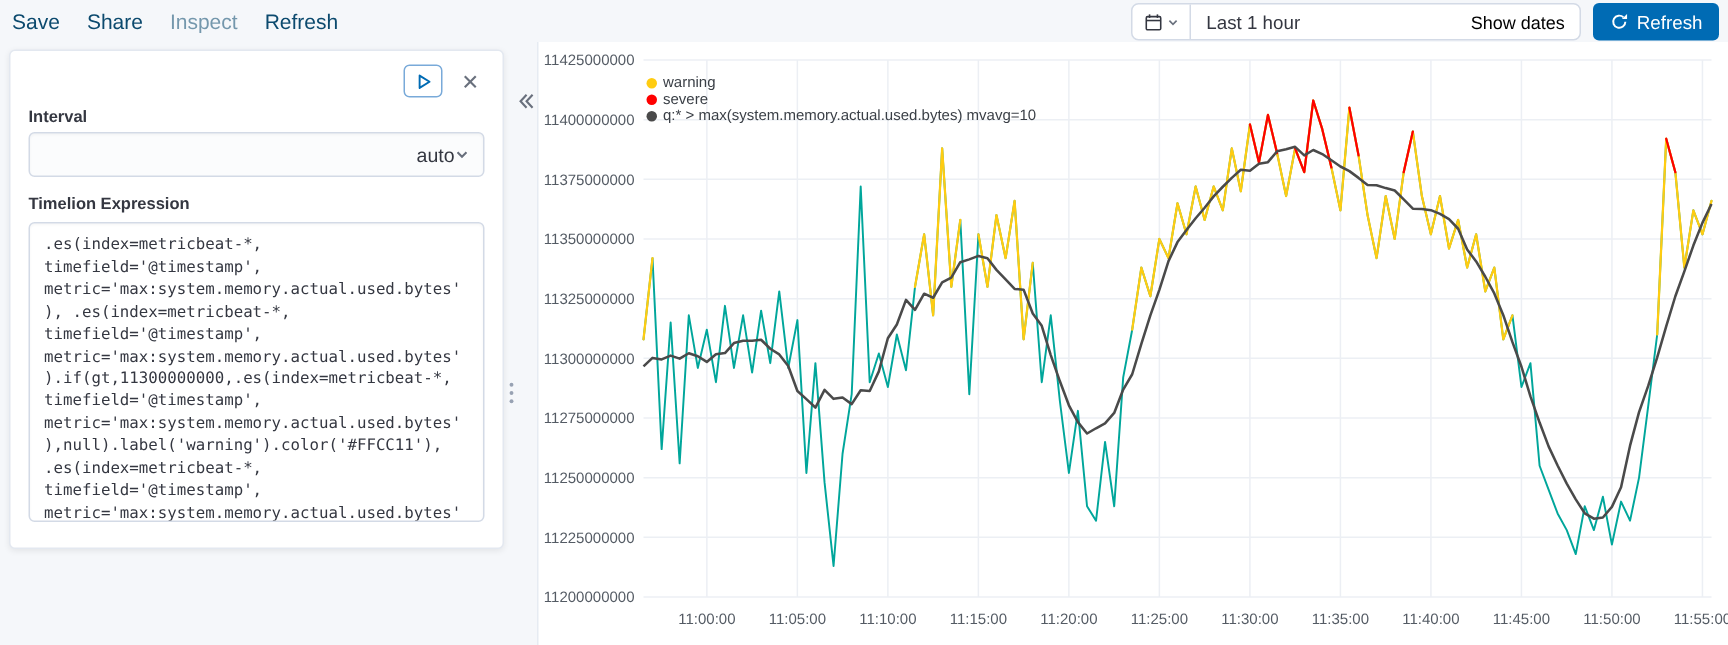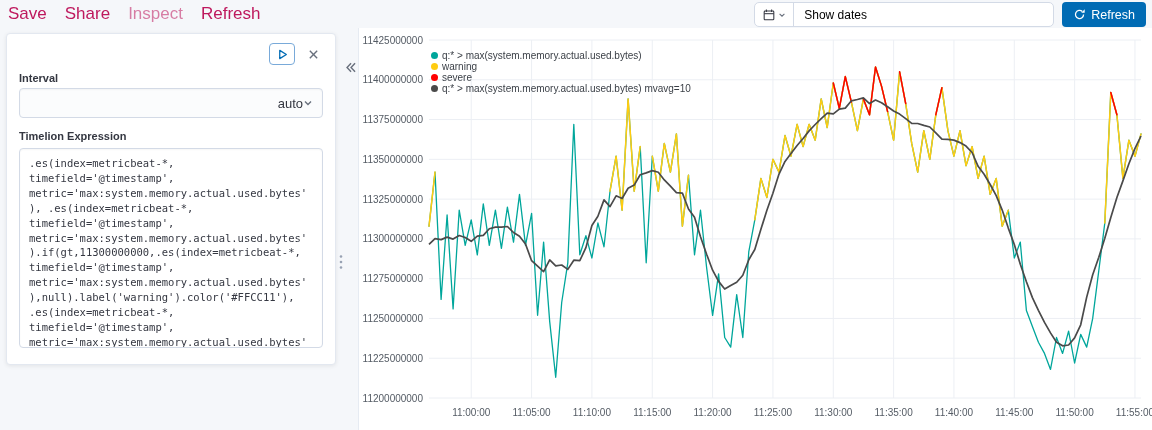--- a/index.html
+++ b/index.html
@@ -2,21 +2,21 @@
 <html><head>
 <meta charset="utf-8">
 <style>
   * { box-sizing: border-box; margin: 0; padding: 0; }
   html,body { width:1152px; height:430px; overflow:hidden; }
   body { background:#f5f7fa; font-family:"Liberation Sans",sans-serif; position:relative; }
 
   
   .topbar { position:absolute; top:0; left:0; right:0; height:28px; display:flex; align-items:center; padding:0 8px; }
   .nav { display:flex; gap:18px; align-items:center; }
-  .nav-link { font-size:17px; color:#be185d; text-decoration:none; cursor:pointer; }
+  .nav-link { font-size:14px; color:#0c4a6e; text-decoration:none; cursor:pointer; }
   .nav-link.muted { opacity:0.55; }
   .topbar-right { position:absolute; right:6px; top:2px; display:flex; gap:8px; align-items:center; height:25px; }
   .datepicker { display:flex; align-items:center; background:#fff; border:1px solid #d3dae6; border-radius:5px; height:25px; width:300px; }
   .dp-cal-btn { display:flex; align-items:center; gap:2px; padding:0 7px; height:100%; border:none; background:transparent; border-right:1px solid #d3dae6; cursor:pointer; }
   .dp-time { flex:1; font-size:12.5px; color:#343741; padding:0 10px; text-align:left; }
   .dp-showdates { font-size:12px; color:#000000; padding:0 10px; text-decoration:none; cursor:pointer; white-space:nowrap; }
   .refresh-btn { display:flex; align-items:center; gap:5px; background:#006BB4; color:#fff; border:none; border-radius:4px; height:25px; padding:0 11px; font-size:12.5px; cursor:pointer; font-family:inherit; }
 
   
   .left-col { position:absolute; top:28px; left:0; width:358px; bottom:0; background:#f5f7fa; }
@@ -59,20 +59,21 @@
               <line x1="11" y1="1.8" x2="11" y2="4.5" stroke="#343741" stroke-width="1.2"></line>
               <line x1="2.5" y1="6.5" x2="13.5" y2="6.5" stroke="#343741" stroke-width="1.2"></line>
             </svg>
         </span>
         <span style="display:flex">
           <svg width="8" height="8" viewBox="0 0 10 10">
               <polyline points="2,3.5 5,6.5 8,3.5" fill="none" stroke="#69707d" stroke-width="1.4"></polyline>
             </svg>
         </span>
       </button>
+      <span class="dp-time">Last 1 hour</span>
       <a class="dp-showdates">Show dates</a>
     </div>
     <button class="refresh-btn">
       <span style="display:flex">
         <svg width="13" height="13" viewBox="0 0 16 16">
             <path d="M13 8a5 5 0 1 1-1.5-3.6" fill="none" stroke="#fff" stroke-width="1.6"></path>
             <polygon points="14.4,1.6 14.4,5.8 10.2,5.8" fill="#fff"></polygon>
           </svg>
       </span>
       <span>Refresh</span>
@@ -127,24 +128,20 @@
     <svg width="4" height="16" viewBox="0 0 4 16">
         <circle cx="2" cy="2.5" r="1.3" fill="#98a2b3"></circle>
         <circle cx="2" cy="8" r="1.3" fill="#98a2b3"></circle>
         <circle cx="2" cy="13.5" r="1.3" fill="#98a2b3"></circle>
       </svg>
   </div>
 </div>
 
 <div class="chart-panel">
   <div class="legend">
-      <div class="legend-item">
-        <span class="legend-dot" style="background: rgb(0, 166, 155);"></span>
-        <span>q:* &gt; max(system.memory.actual.used.bytes)</span>
-      </div>
       <div class="legend-item">
         <span class="legend-dot" style="background: rgb(255, 204, 17);"></span>
         <span>warning</span>
       </div>
       <div class="legend-item">
         <span class="legend-dot" style="background: red;"></span>
         <span>severe</span>
       </div>
       <div class="legend-item">
         <span class="legend-dot" style="background: rgb(74, 74, 74);"></span>

